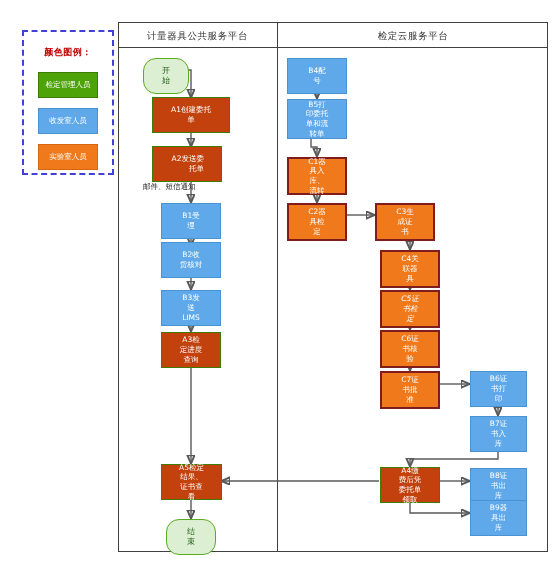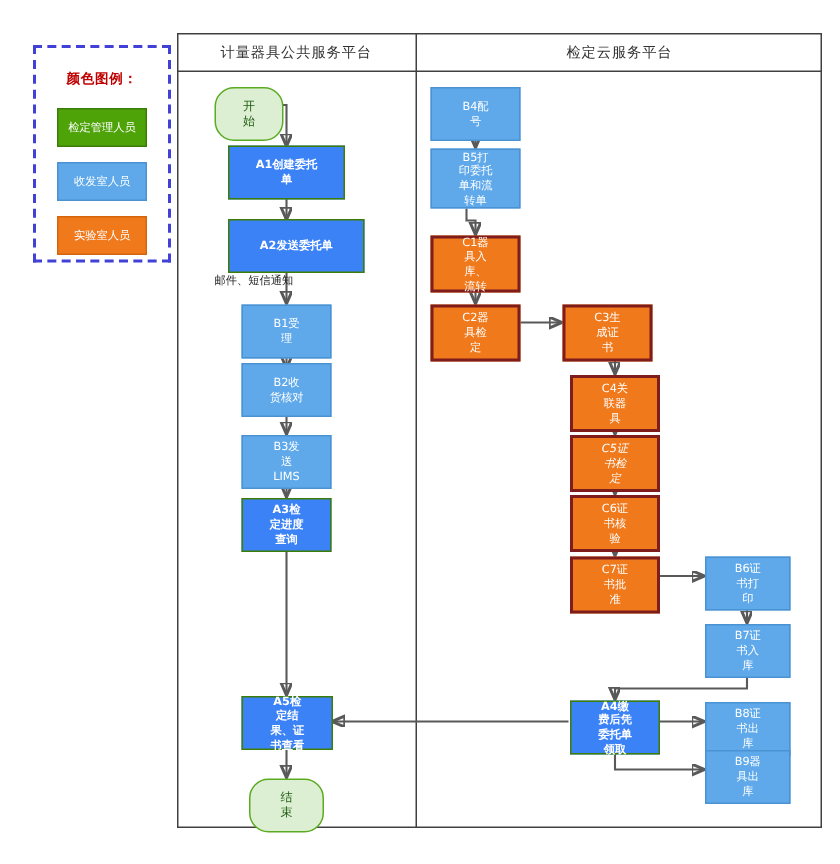--- a/index.html
+++ b/index.html
@@ -95,21 +95,21 @@
     align-items: center;
     justify-content: center;
     text-align: center;
     box-sizing: border-box;
     color: #ffffff;
     font-size: 7.5px;
     line-height: 1.3;
     padding: 17px;
     z-index: 3;
   }
-  .node.green  { background:#3b82f6; border:1px solid #3c7d07;font-weight:bold; }
+  .node.green  { background:#c2410c; border:1px solid #3c7d07; }
   .node.blue   { background:#5fa9ea; border:1px solid #4a92d2; }
   .node.orange { background:#f0791c; border:2px solid #7f1d1d; }
   .node.terminal {
     background: #dcefd2;
     border: 1px solid #5aab22;
     color: #1e5b12;
     border-radius: 13px;
     font-size: 8px;
   }
 
@@ -216,21 +216,21 @@
 
     <path d="M410,497 V513 H469" marker-end="url(#ah)"></path>
 
     <line x1="379" y1="481" x2="222" y2="481" marker-end="url(#ah)"></line>
   </svg>
 
   <div class="node terminal" style="left:143px; top:58px; width:46px; height:20px;">开始</div>
 
   <div class="node green" style="left:152px; top:97px; width:78px; height:27px;">A1创建委托单</div>
 
-  <div class="node green" style="left:152px; top:146px; width:91px; height:27px;">A2发送委托单</div>
+  <div class="node green" style="left:152px; top:146px; width:70px; height:27px;text-align:right;">A2发送委托单</div>
 
   <div class="edge-label" style="left:143px; top:182px;">邮件、短信通知</div>
 
   <div class="node blue" style="left:161px; top:203px; width:60px; height:26px;">B1受理</div>
 
   <div class="node blue" style="left:161px; top:242px; width:60px; height:27px;">B2收货核对</div>
 
   <div class="node blue" style="left:161px; top:290px; width:60px; height:27px;">B3发送LIMS</div>
 
   <div class="node green" style="left:161px; top:332px; width:60px; height:29px;">A3检定进度查询</div>

